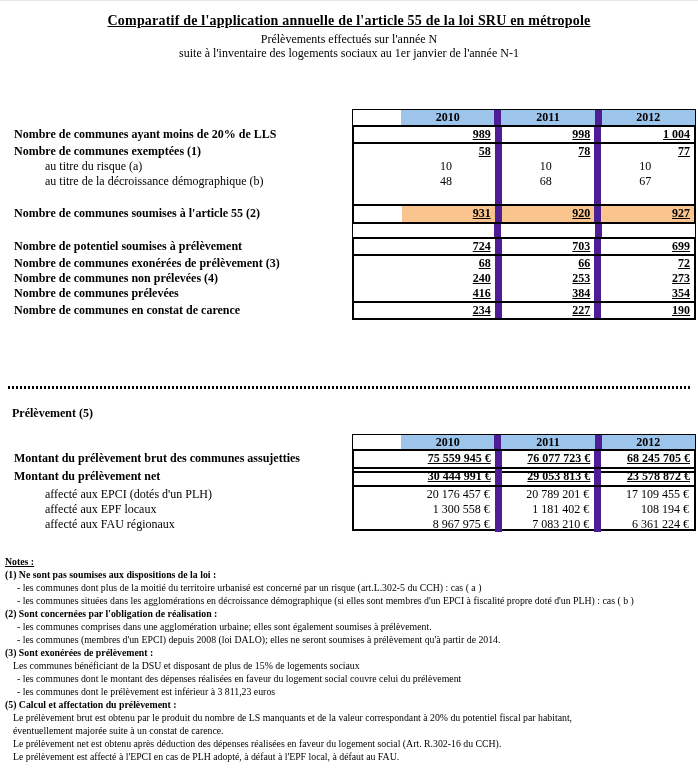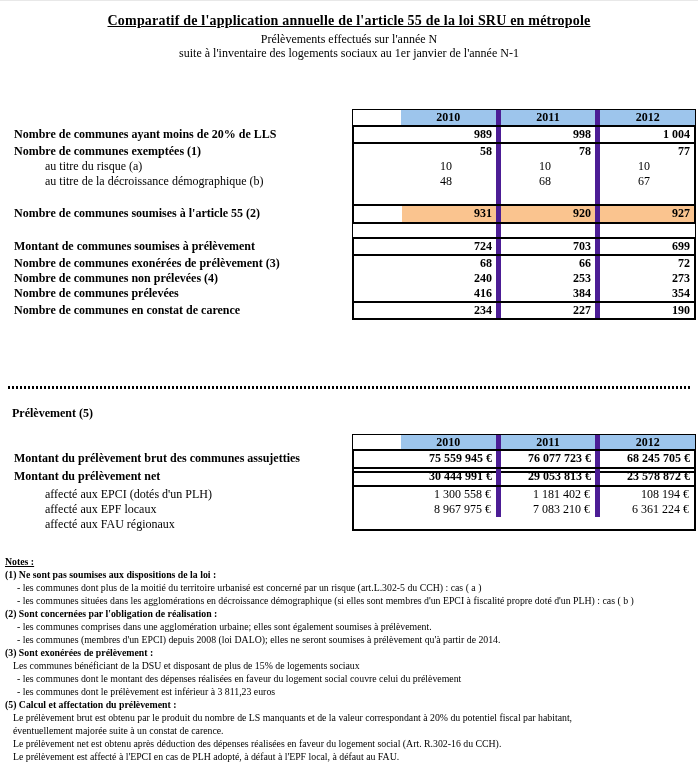--- a/index.html
+++ b/index.html
@@ -26,24 +26,24 @@
   .lbl.sub { left: 45px; font-weight: normal; }
   .sec-head { position: absolute; left: 12px; top: 405px; font-size: 12px; font-weight: bold; }
 
   .grid { position: absolute; left: 352px; width: 344px; }
   .grp { position: absolute; left: 0; width: 344px; border: 2px solid #000; display: flex; flex-direction: column; }
   .grp.thin { border-width: 1px; }
   .grp.vonly { border-top: none; border-bottom: none; border-left: 1px solid #000; border-right: 1px solid #000; }
   .row { display: flex; flex: 1; padding-left: 48px; }
   .row.h15 { flex: 0 0 15px; }
   .row.h14 { flex: 0 0 14px; }
-  .cell { flex: 1; border-left: 5px solid #4c1d95; font-size: 12px; line-height: 15px; overflow: hidden; white-space: nowrap; }
+  .cell { flex: 1; border-left: 7px solid #4c1d95; font-size: 12px; line-height: 15px; overflow: hidden; white-space: nowrap; }
   .cell:first-child { border-left: none; }
   .yr  { text-align: center; font-weight: bold; background: var(--blue, #9DC5EC); }
-  .num { text-align: right; padding-right: 4px; font-weight: bold; }
+  .num { text-align: right; padding-right: 4px; font-weight: bold; text-decoration: underline; }
   .eur { text-align: right; padding-right: 5px; font-weight: normal; }
   .numl { text-align: left; padding-left: 38px; font-weight: normal; }
   .org { background: var(--orange, #FAC48F); }
 
   .dashline {
     position: absolute; left: 8px; width: 683px; top: 385px; height: 3px;
     background-image: repeating-linear-gradient(90deg, #000 0 2px, transparent 2px 4px);
   }
 
   .notes { position: absolute; left: 5px; top: 554px; font-size: 9.8px; line-height: 13px; white-space: nowrap; }
@@ -59,21 +59,21 @@
 
   <div class="title">Comparatif de l'application annuelle de l'article 55 de la loi SRU en métropole</div>
   <div class="subtitle sub1">Prélèvements effectués sur l'année N</div>
   <div class="subtitle sub2">suite à l'inventaire des logements sociaux au 1er janvier de l'année N-1</div>
 
   <div class="lbl" style="top:126px">Nombre de communes ayant moins de 20% de LLS</div>
   <div class="lbl" style="top:143px">Nombre de communes exemptées  (1)</div>
   <div class="lbl sub" style="top:158px">au titre du risque  (a)</div>
   <div class="lbl sub" style="top:173px">au titre de la décroissance démographique  (b)</div>
   <div class="lbl" style="top:205px">Nombre de communes soumises à l'article 55  (2)</div>
-  <div class="lbl" style="top:238px">Montant de communes soumises à prélèvement</div>
+  <div class="lbl" style="top:238px">Nombre de potentiel soumises à prélèvement</div>
   <div class="lbl" style="top:255px">Nombre de communes exonérées de prélèvement  (3)</div>
   <div class="lbl" style="top:270px">Nombre de communes non prélevées  (4)</div>
   <div class="lbl" style="top:285px">Nombre de communes prélevées</div>
   <div class="lbl" style="top:302px">Nombre de communes en constat de carence</div>
 
   <div class="grid" style="top:108px">
     <div class="grp thin" style="top:0; height:17px">
       <div class="row">
         <div class="cell yr">2010</div>
         <div class="cell yr">2011</div>
@@ -181,20 +181,25 @@
       </div>
     </div>
     <div class="grp" style="top:33px; height:20px">
       <div class="row">
         <div class="cell num">30 444 991 €</div>
         <div class="cell num">29 053 813 €</div>
         <div class="cell num">23 578 872 €</div>
       </div>
     </div>
     <div class="grp" style="top:51px; height:46px">
+      <div class="row h14">
+        <div class="cell eur">20 176 457 €</div>
+        <div class="cell eur">20 789 201 €</div>
+        <div class="cell eur">17 109 455 €</div>
+      </div>
       <div class="row h14">
         <div class="cell eur">1 300 558 €</div>
         <div class="cell eur">1 181 402 €</div>
         <div class="cell eur">108 194 €</div>
       </div>
       <div class="row h14">
         <div class="cell eur">8 967 975 €</div>
         <div class="cell eur">7 083 210 €</div>
         <div class="cell eur">6 361 224 €</div>
       </div>

